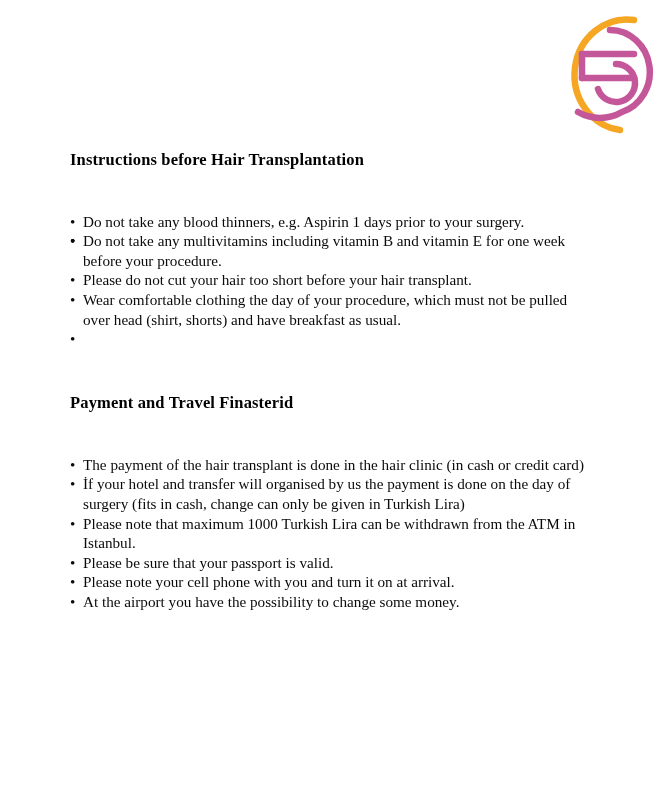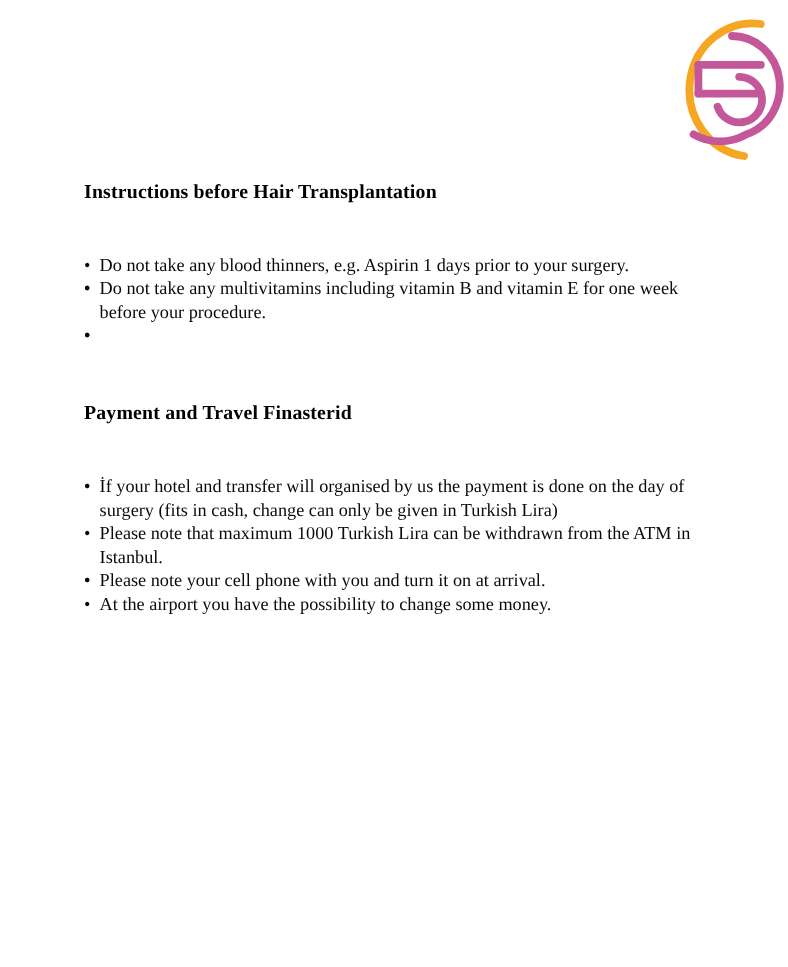--- a/index.html
+++ b/index.html
@@ -133,49 +133,53 @@
       </li>
       <li>
         <span class="bullet-dot">•</span>
       </li>
       <li>
         <span class="bullet-dot">•</span>
         <span class="li-text">Do not take any multivitamins including vitamin B and vitamin E for one week before your procedure.</span>
       </li>
       <li>
         <span class="bullet-dot">•</span>
+        <span class="li-text">Please do not cut your hair too short before your hair transplant.</span>
       </li>
       <li>
         <span class="bullet-dot">•</span>
+        <span class="li-text">Wear comfortable clothing the day of your procedure, which must not be pulled over head (shirt, shorts) and have breakfast as usual.</span>
       </li>
       <li>
         <span class="bullet-dot">•</span>
       </li>
     </ul>
 
     <div class="gap-after-list-1"></div>
 
     <h1 class="section-heading">Payment and Travel Finasterid</h1>
 
     <div class="gap-after-heading-2"></div>
 
     <ul class="bullets">
       <li>
         <span class="bullet-dot">•</span>
+        <span class="li-text">The payment of the hair transplant is done in the hair clinic (in cash or credit card)</span>
       </li>
       <li>
         <span class="bullet-dot">•</span>
         <span class="li-text">İf your hotel and transfer will organised by us the payment is done on the day of surgery (fits in cash, change can only be given in Turkish Lira)</span>
       </li>
       <li>
         <span class="bullet-dot">•</span>
         <span class="li-text">Please note that maximum 1000 Turkish Lira can be withdrawn from the ATM in Istanbul.</span>
       </li>
       <li>
         <span class="bullet-dot">•</span>
+        <span class="li-text">Please be sure that your passport is valid.</span>
       </li>
       <li>
         <span class="bullet-dot">•</span>
         <span class="li-text">Please note your cell phone with you and turn it on at arrival.</span>
       </li>
       <li>
         <span class="bullet-dot">•</span>
         <span class="li-text">At the airport you have the possibility to change some money.</span>
       </li>
     </ul>

